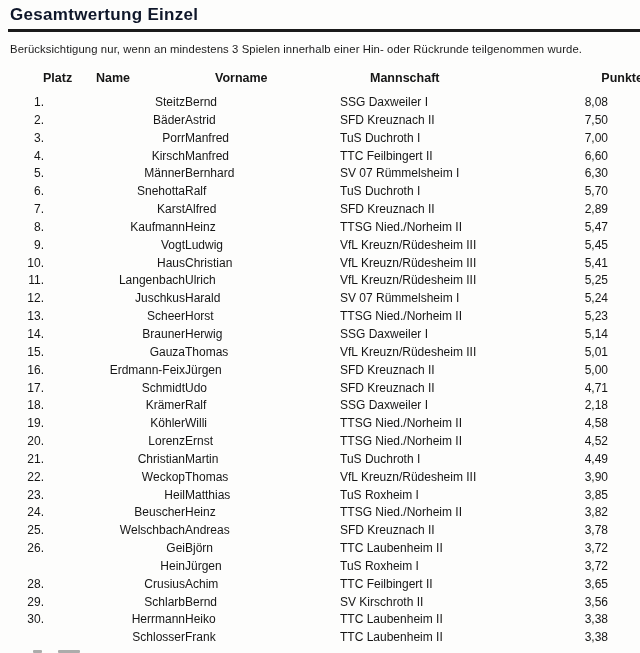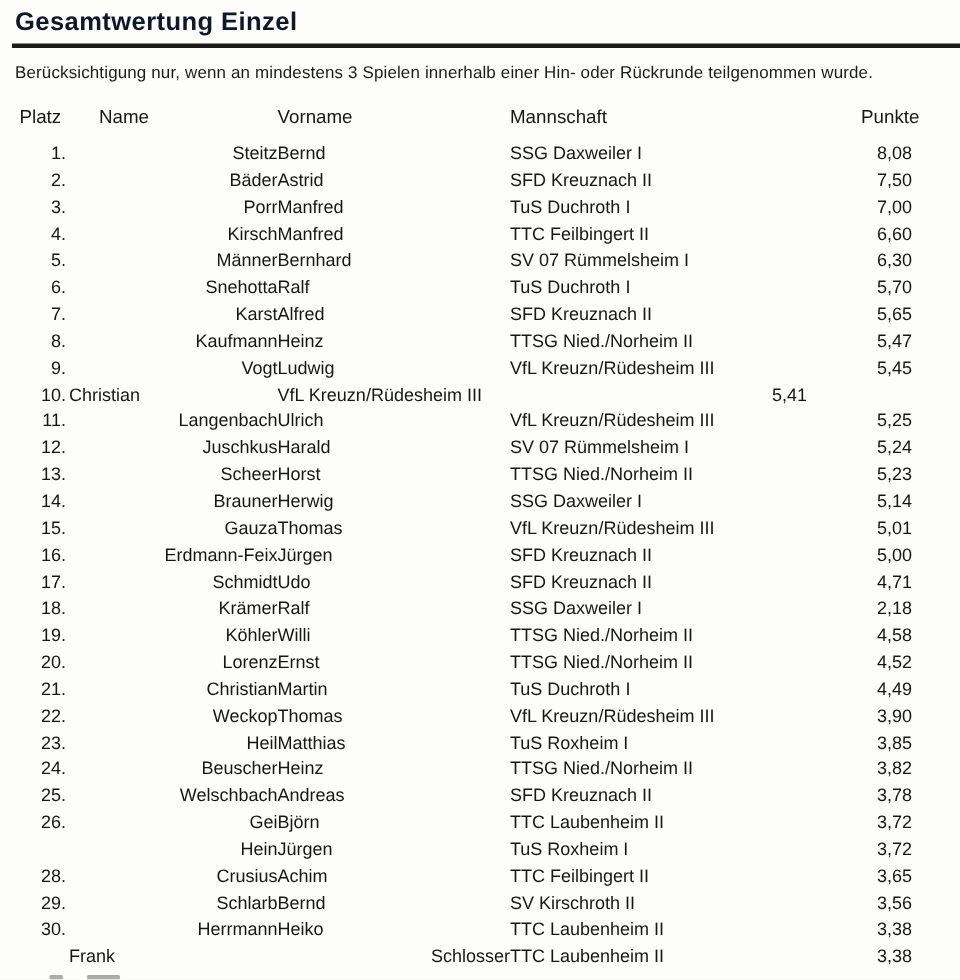--- a/index.html
+++ b/index.html
@@ -34,21 +34,21 @@
   }
   .table{
     position:absolute;left:0;top:71px;width:640px;
   }
   .thead,.tr{
     display:grid;
     grid-template-columns:46px 139px 155px 230px 70px;
   }
   .thead{
     height:22px;
-    font-size:12.5px;font-weight:normal;
+    font-size:12.5px;font-weight:bold;margin-left:30px;
   }
   .thead .th{white-space:nowrap;}
   .th.platz{padding-left:13px;}
   .th.name{padding-left:20px;}
   .th.punkte{text-align:right;padding-right:27px;}
   .tbody{margin-top:1px;}
   .tr{
     height:17.85px;
     align-items:center;
     font-size:12px;
@@ -121,38 +121,39 @@
           <div class="td name">Snehotta</div>
           <div class="td vorname">Ralf</div>
           <div class="td mannschaft">TuS Duchroth I</div>
           <div class="td punkte">5,70</div>
         </div>
         <div class="tr">
           <div class="td platz">7.</div>
           <div class="td name">Karst</div>
           <div class="td vorname">Alfred</div>
           <div class="td mannschaft">SFD Kreuznach II</div>
-          <div class="td punkte">5,65</div>
+          <div class="td punkte">2,89</div>
         </div>
         <div class="tr">
           <div class="td platz">8.</div>
           <div class="td name">Kaufmann</div>
           <div class="td vorname">Heinz</div>
           <div class="td mannschaft">TTSG Nied./Norheim II</div>
           <div class="td punkte">5,47</div>
         </div>
         <div class="tr">
           <div class="td platz">9.</div>
           <div class="td name">Vogt</div>
           <div class="td vorname">Ludwig</div>
           <div class="td mannschaft">VfL Kreuzn/Rüdesheim III</div>
           <div class="td punkte">5,45</div>
         </div>
         <div class="tr">
           <div class="td platz">10.</div>
+          <div class="td name">Haus</div>
           <div class="td vorname">Christian</div>
           <div class="td mannschaft">VfL Kreuzn/Rüdesheim III</div>
           <div class="td punkte">5,41</div>
         </div>
         <div class="tr">
           <div class="td platz">11.</div>
           <div class="td name">Langenbach</div>
           <div class="td vorname">Ulrich</div>
           <div class="td mannschaft">VfL Kreuzn/Rüdesheim III</div>
           <div class="td punkte">5,25</div>
@@ -285,22 +286,22 @@
         </div>
         <div class="tr">
           <div class="td platz">30.</div>
           <div class="td name">Herrmann</div>
           <div class="td vorname">Heiko</div>
           <div class="td mannschaft">TTC Laubenheim II</div>
           <div class="td punkte">3,38</div>
         </div>
         <div class="tr">
           <div class="td platz"></div>
+          <div class="td name">Schlosser</div>
           <div class="td vorname">Frank</div>
-          <div class="td name">Schlosser</div>
           <div class="td mannschaft">TTC Laubenheim II</div>
           <div class="td punkte">3,38</div>
         </div>
       </div>
   </div>
 
   <div class="artifact a1"></div>
   <div class="artifact a2"></div>
 </div>
 

